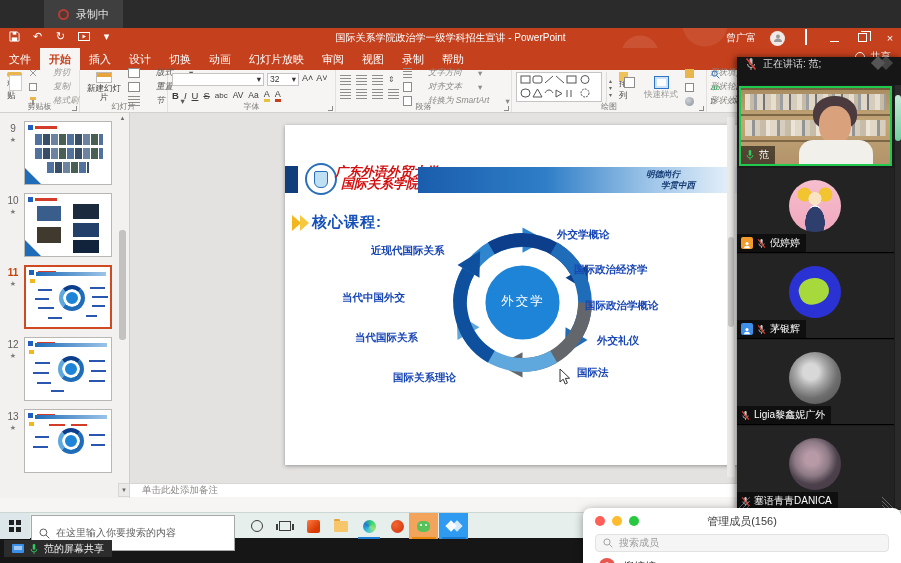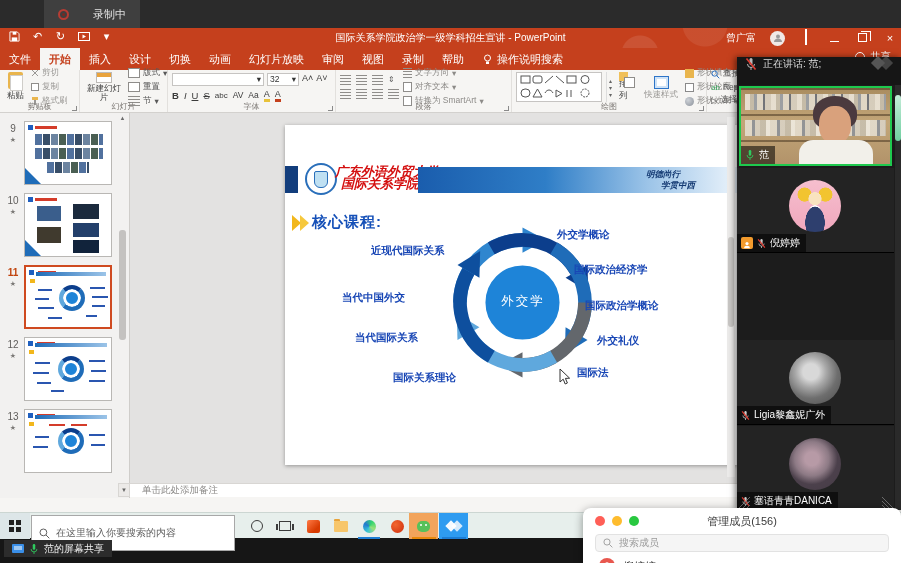--- a/index.html
+++ b/index.html
@@ -2,21 +2,21 @@
 <html><head>
 <meta charset="utf-8">
 <style>
   * { margin:0; padding:0; box-sizing:border-box; }
   html,body { width:901px; height:563px; overflow:hidden;
     font-family:"Liberation Sans","DejaVu Sans",sans-serif; background:#111; }
 
   
   #top-bar { position:absolute; left:0; top:0; width:901px; height:28px; background:#2b2b2b; z-index:5; }
   #rec-pill { position:absolute; left:44px; top:0; height:28px; padding:0 14px; background:#3f3f3f;
-    display:flex; align-items:center; gap:24px; color:#e3e3e3; font-size:11px; }
+    display:flex; align-items:center; gap:7px; color:#e3e3e3; font-size:11px; }
   #rec-dot { width:11px; height:11px; border-radius:50%; border:2px solid #b63d34; background:#7d2721;
     box-shadow:inset 0 0 0 2px #3f3f3f; }
 
   
   #ppt { position:absolute; left:0; top:28px; width:901px; height:484px; background:#f6f5f3; z-index:10; }
   #ppt-titlebar { position:absolute; left:0; top:0; width:901px; height:20px; background:#c5401d; color:#fff;
     background-image:radial-gradient(circle at 640px 26px, rgba(255,255,255,.10) 0 18px, transparent 19px),
                      radial-gradient(circle at 705px -4px, rgba(255,255,255,.08) 0 22px, transparent 23px); }
   .qat { position:absolute; left:8px; top:2px; display:flex; gap:10px; align-items:center; color:#fff; font-size:11px; }
   .qat-ic { width:13px; height:13px; display:flex; align-items:center; justify-content:center; }
@@ -36,21 +36,21 @@
   #tellme { display:flex; align-items:center; gap:5px; padding:0 10px; }
   #share-btn { position:absolute; right:10px; top:2px; display:flex; gap:5px; align-items:center; font-size:10.5px; color:#fff; }
   .share-circ { width:10px; height:10px; border:1px solid #fff; border-radius:50%; }
 
   
   #ribbon { position:absolute; left:0; top:42px; width:901px; height:43px; background:#f6f5f3; border-bottom:1px solid #d3d1ce; display:flex; }
   .rgroup { position:relative; height:100%; border-right:1px solid #e2e0dd; padding:2px 4px 10px 4px; display:flex; gap:4px; }
   .rgroup-label { position:absolute; left:0; right:0; bottom:0px; text-align:center; font-size:8px; color:#7d7975; }
   .bigbtn { display:flex; flex-direction:column; align-items:center; justify-content:center; gap:1px; font-size:8.5px; color:#444; padding:0 3px; }
   .smallcol { display:flex; flex-direction:column; justify-content:center; gap:2px; font-size:8.5px; color:#595959; }
-  .smallitem { display:flex; align-items:center; gap:3px; white-space:nowrap; }
+  .smallitem { display:flex; align-items:center; gap:16px; white-space:nowrap;font-style:italic; }
   .combo { background:#fff; border:1px solid #c6c4c2; height:13px; font-size:8.5px; color:#333; display:flex; align-items:center; justify-content:space-between; padding:0 2px; }
   .fontbtns { display:flex; gap:5px; align-items:center; font-size:9.5px; color:#3b3b3b; }
   .dlg { position:absolute; right:2px; bottom:1px; width:5px; height:5px; border-right:1px solid #8a8a8a; border-bottom:1px solid #8a8a8a; }
   .ic-box { width:12px; height:10px; border:1px solid #8f8d8a; background:#fff; }
   .ic-lines { width:12px; height:10px; background:repeating-linear-gradient(#8f8d8a 0 1px, transparent 1px 3px); }
   .clip-ic { width:15px; height:19px; background:#e9b54d; border-radius:2px; position:relative; }
   .clip-ic::after { content:""; position:absolute; left:2px; top:3px; width:11px; height:14px; background:#fff; border:1px solid #cfcdc9; }
   .newslide-ic { width:16px; height:19px; background:#fff; border:1px solid #bdbab7; position:relative; }
   .newslide-ic::after { content:""; position:absolute; left:0; top:0; right:0; height:4px; background:#e9a33d; }
   .arrange-ic { width:15px; height:15px; position:relative; }
@@ -257,27 +257,20 @@
     <div class="tab active">开始</div>
     <div class="tab">插入</div>
     <div class="tab">设计</div>
     <div class="tab">切换</div>
     <div class="tab">动画</div>
     <div class="tab">幻灯片放映</div>
     <div class="tab">审阅</div>
     <div class="tab">视图</div>
     <div class="tab">录制</div>
     <div class="tab">帮助</div>
-    <div id="tellme">
-      <svg width="9" height="11" viewBox="0 0 9 11">
-          <circle cx="4.5" cy="4" r="3" fill="none" stroke="#fff"></circle>
-          <rect x="3" y="7.5" width="3" height="2.5" fill="#fff"></rect>
-        </svg>
-      <span>操作说明搜索</span>
-    </div>
     <div id="share-btn">
       <span class="share-circ"></span>
       <span>共享</span>
     </div>
   </div>
 
   <div id="ribbon">
     <div class="rgroup" style="width:80px">
       <div class="bigbtn">
         <span class="clip-ic"></span>
@@ -739,20 +732,40 @@
       <svg width="9" height="11" viewBox="0 0 12 14">
           <rect x="4.5" y="1" width="3" height="7" rx="1.5" fill="#ccc"></rect>
           <path d="M2.5 7a3.5 3.5 0 0 0 7 0" stroke="#ccc" fill="none"></path>
           <line x1="6" y1="10.5" x2="6" y2="13" stroke="#ccc"></line>
           <line x1="1.5" y1="1.5" x2="10.5" y2="12.5" stroke="#e03b30" stroke-width="1.6"></line>
         </svg>
       <span>倪婷婷</span>
     </div>
   </div>
 
+  <div class="p-tile" style="top:197px">
+    <div class="p-avatar av-maoyinhui">
+        <span class="av-leaf"></span>
+      </div>
+    <div class="tile-label">
+      <span class="badge-person badge-blue">
+        <svg width="8" height="8" viewBox="0 0 10 10">
+            <circle cx="5" cy="3.2" r="2" fill="#fff"></circle>
+            <path d="M1.4 9c0-2 1.6-3 3.6-3s3.6 1 3.6 3z" fill="#fff"></path>
+          </svg>
+      </span>
+      <svg width="9" height="11" viewBox="0 0 12 14">
+          <rect x="4.5" y="1" width="3" height="7" rx="1.5" fill="#ccc"></rect>
+          <path d="M2.5 7a3.5 3.5 0 0 0 7 0" stroke="#ccc" fill="none"></path>
+          <line x1="6" y1="10.5" x2="6" y2="13" stroke="#ccc"></line>
+          <line x1="1.5" y1="1.5" x2="10.5" y2="12.5" stroke="#e03b30" stroke-width="1.6"></line>
+        </svg>
+      <span>茅银辉</span>
+    </div>
+  </div>
 
   <div class="p-tile" style="top:283px">
     <div class="p-avatar av-ligia"></div>
     <div class="tile-label">
       <svg width="9" height="11" viewBox="0 0 12 14">
           <rect x="4.5" y="1" width="3" height="7" rx="1.5" fill="#ccc"></rect>
           <path d="M2.5 7a3.5 3.5 0 0 0 7 0" stroke="#ccc" fill="none"></path>
           <line x1="6" y1="10.5" x2="6" y2="13" stroke="#ccc"></line>
           <line x1="1.5" y1="1.5" x2="10.5" y2="12.5" stroke="#e03b30" stroke-width="1.6"></line>
         </svg>

